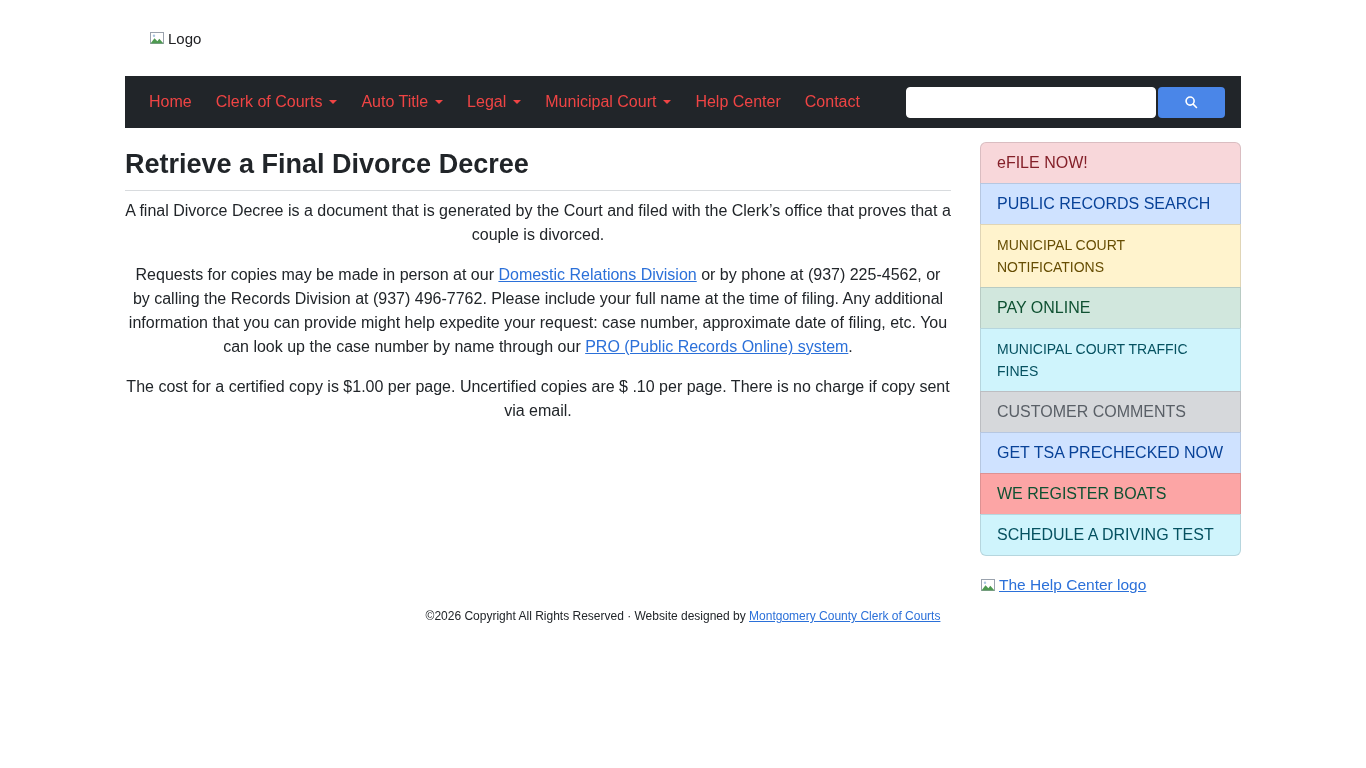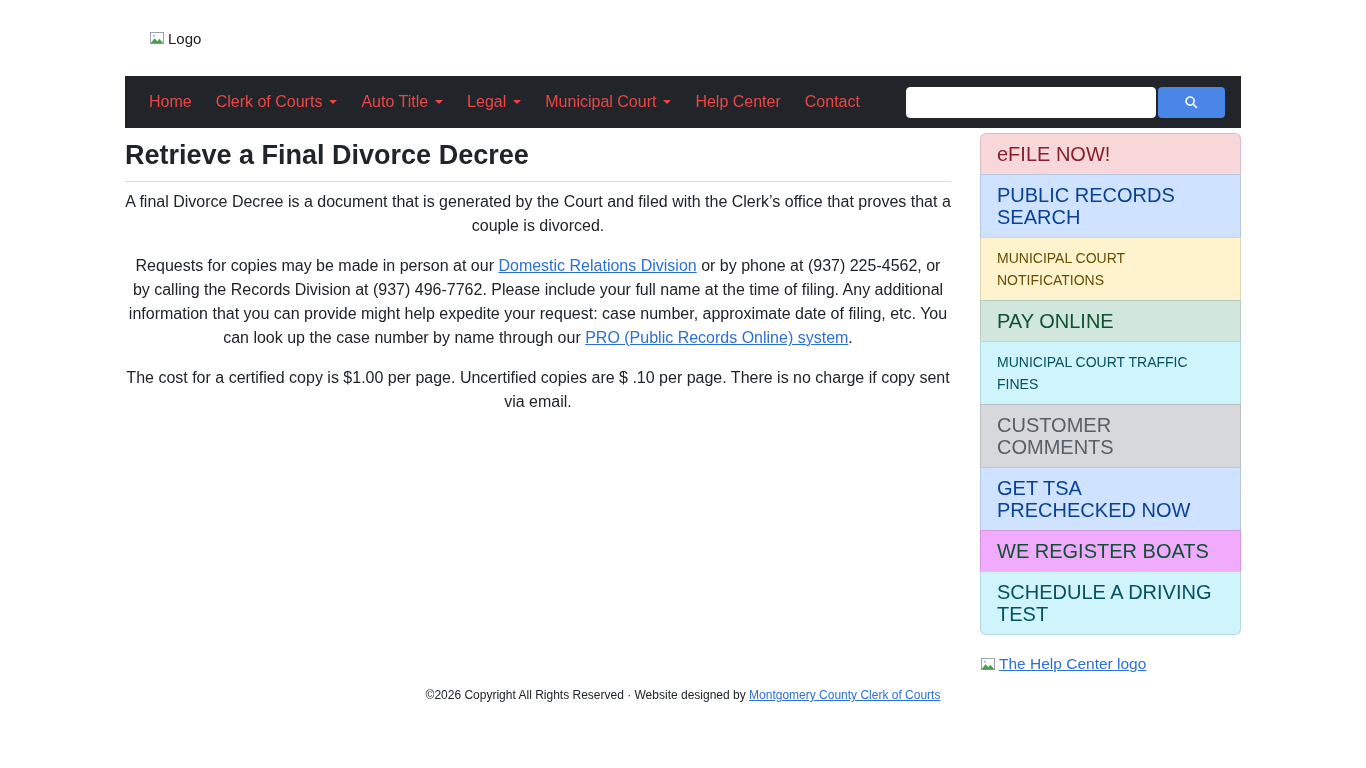--- a/index.html
+++ b/index.html
@@ -32,33 +32,33 @@
   .search-input {
     width: 250px; height: 31px; border: 1px solid #ffffff; border-radius: 4px;
     padding: 0 8px; font-size: 14px; outline: none; background: #ffffff;
   }
   .search-btn {
     width: 67px; height: 31px; margin-left: 2px; border: none; border-radius: 4px;
     background: #4a86e8; display: flex; align-items: center; justify-content: center; cursor: pointer;
   }
 
   
-  .content-row { display: flex; padding-top: 5px; }
+  .content-row { display: flex; padding-top: 14px; }
   .main-col { width: 826px; }
   .side-col { width: 261px; margin-left: auto; }
 
   .page-title { font-size: 27px; line-height: 32px; font-weight: 600; color: #212529; margin: 6px 0 0; }
   .title-rule { border: none; border-top: 1px solid #d8dbde; margin: 10px 0 8px; }
   .main-col p { font-size: 16px; line-height: 24px; margin: 0 0 16px; text-align: center; }
   a.text-link { color: #2b70d9; text-decoration: underline; cursor: pointer; }
 
   
   .side-list { border-radius: 6px; }
   .side-item {
-    padding: 9px 16px; font-size: 20px; line-height: 22px;
+    padding: 9px 16px; font-size: 16px; line-height: 22px;
     border: 1px solid rgba(33,37,41,.14); margin-top: -1px; cursor: pointer;
   }
   .side-item:first-child { margin-top: 0; border-top-left-radius: 6px; border-top-right-radius: 6px; }
   .side-item:last-child { border-bottom-left-radius: 6px; border-bottom-right-radius: 6px; }
 
   .help-logo-link {
     display: inline-flex; align-items: center; gap: 3px; margin-top: 20px;
     color: #2b70d9; text-decoration: underline; font-size: 15.5px; cursor: pointer;
   }
 
@@ -138,21 +138,21 @@
 
     <div class="side-col">
       <div class="side-list">
         <div class="side-item" style="background-color: rgb(248, 215, 218); color: rgb(132, 32, 41);">eFILE NOW!</div>
         <div class="side-item" style="background-color: rgb(207, 226, 255); color: rgb(8, 66, 152);">PUBLIC RECORDS SEARCH</div>
         <div class="side-item" style="background-color: rgb(255, 243, 205); color: rgb(102, 77, 3); font-size: 14px;">MUNICIPAL COURT NOTIFICATIONS</div>
         <div class="side-item" style="background-color: rgb(209, 231, 221); color: rgb(15, 81, 50);">PAY ONLINE</div>
         <div class="side-item" style="background-color: rgb(207, 244, 252); color: rgb(5, 81, 96); font-size: 14px;">MUNICIPAL COURT TRAFFIC FINES</div>
         <div class="side-item" style="background-color: rgb(214, 216, 219); color: rgb(89, 95, 102);">CUSTOMER COMMENTS</div>
         <div class="side-item" style="background-color: rgb(207, 226, 255); color: rgb(8, 66, 152);">GET TSA PRECHECKED NOW</div>
-        <div class="side-item" style="background-color: #f0abfc; color: rgb(15, 81, 50);">WE REGISTER BOATS</div>
+        <div class="side-item" style="background-color: #fca5a5; color: rgb(15, 81, 50);">WE REGISTER BOATS</div>
         <div class="side-item" style="background-color: rgb(207, 244, 252); color: rgb(5, 81, 96);">SCHEDULE A DRIVING TEST</div>
       </div>
 
       <a class="help-logo-link">
         <span class="broken-img-icon">
           <svg viewBox="0 0 16 16" width="16" height="16">
             <rect x="1.5" y="2.5" width="13" height="11" fill="#ffffff" stroke="#9aa2ad"></rect>
             <path d="M1.5 13.5 L5.5 8.2 L8.4 11.2 L10.3 8.8 L14.5 13.5 Z" fill="#4e9a51"></path>
             <circle cx="5" cy="5.8" r="1.2" fill="#aac4e0"></circle>
           </svg>

